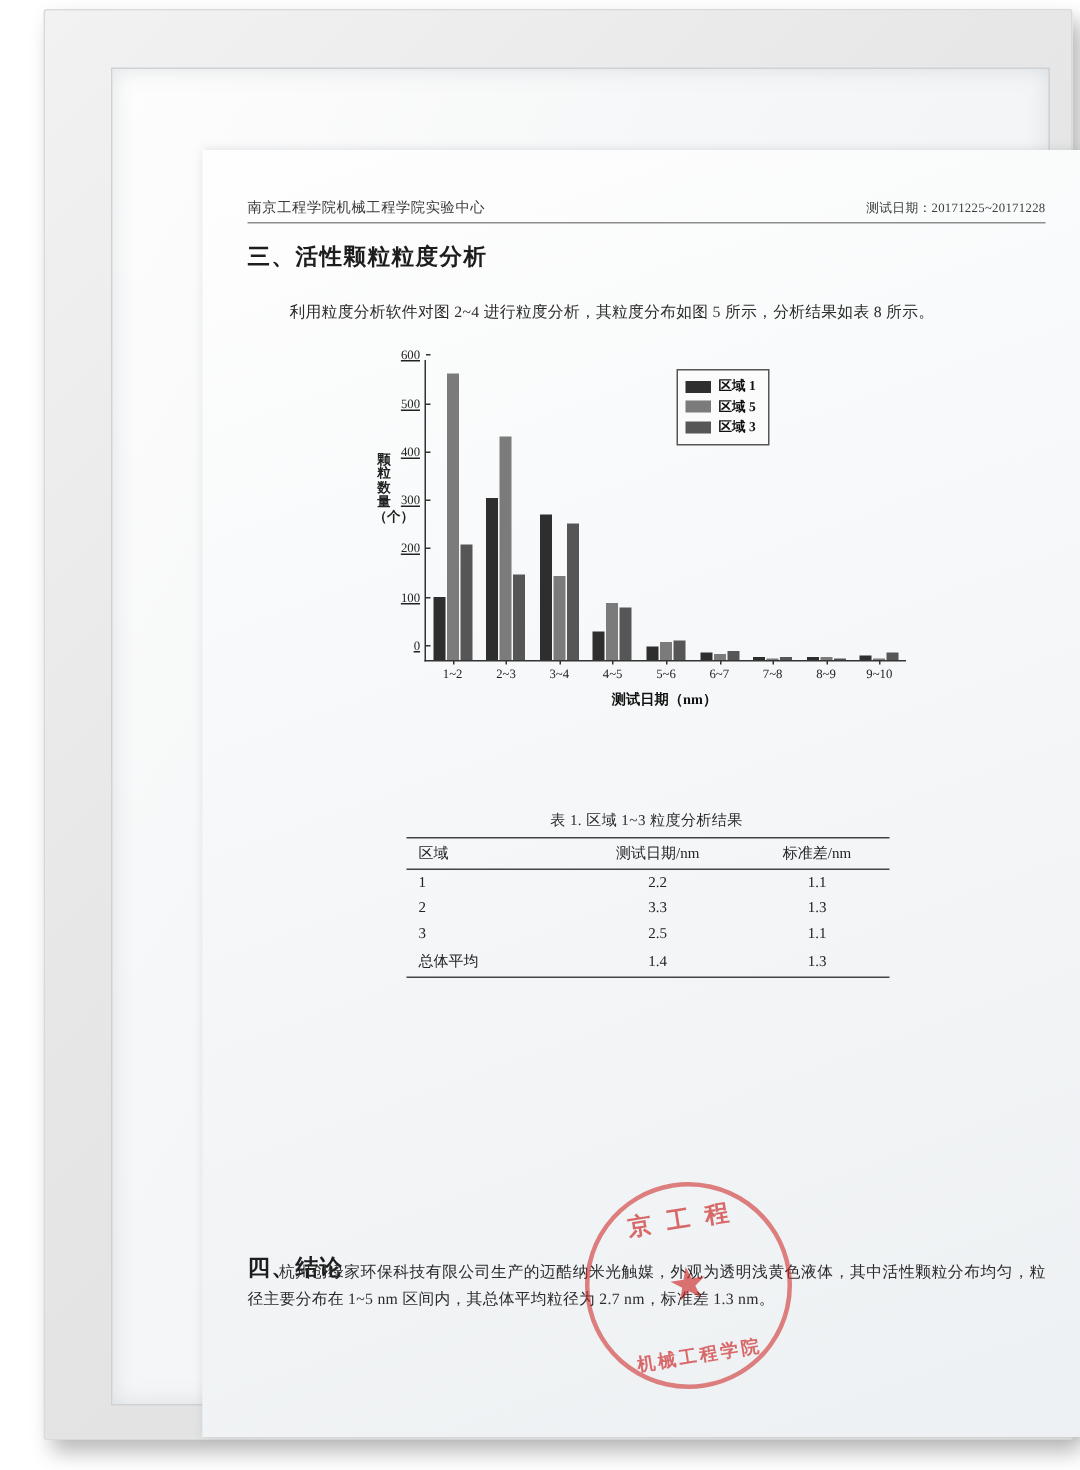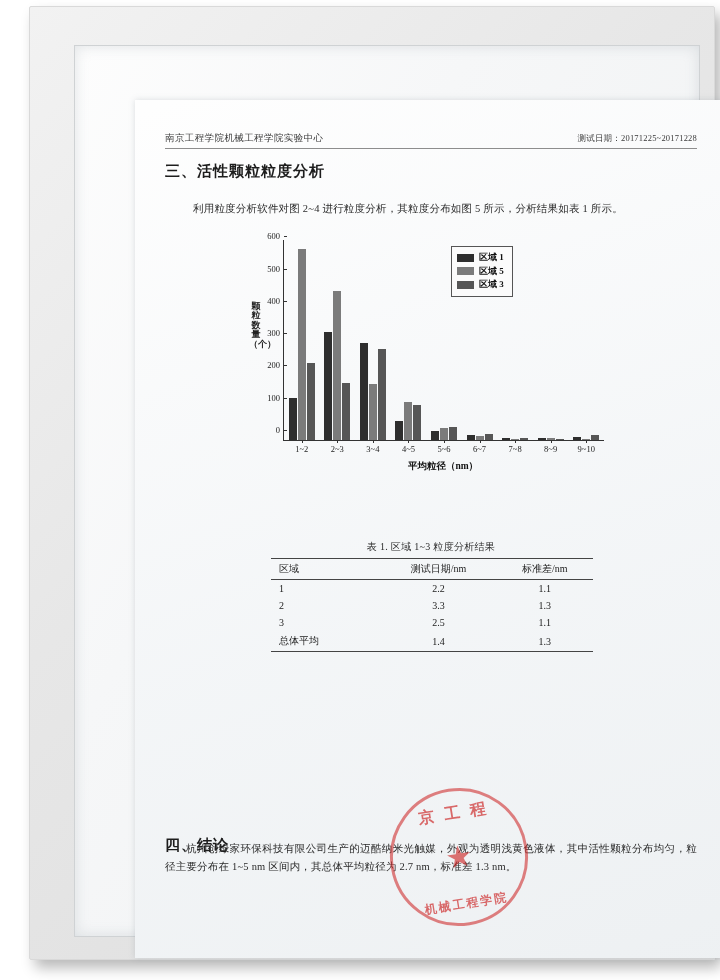--- a/index.html
+++ b/index.html
@@ -122,20 +122,21 @@
     border-bottom: 1px solid #333;
   }
   .ytick {
     position: absolute;
     right: 100%;
     transform: translateY(-50%);
     font-size: 8.5px;
     color: #222;
     padding-right: 4px;
     white-space: nowrap;
+    text-decoration: underline;
   }
   .ytick i {
     position: absolute;
     left: 100%;
     top: 50%;
     width: 3px; height: 1px;
     background: #333;
   }
   .grp {
     position: absolute;
@@ -279,21 +280,21 @@
         <div id="content">
 
           <div class="hdr">
             <span class="hdr-left">南京工程学院机械工程学院实验中心</span>
             <span class="hdr-right">
               <span>测试日期：</span><span>20171225~20171228</span>
             </span>
           </div>
 
           <div class="sec-title" id="sec3">三、活性颗粒粒度分析</div>
-          <div class="para" id="p1">利用粒度分析软件对图 2~4 进行粒度分析，其粒度分布如图 5 所示，分析结果如表 1 所示。</div>
+          <div class="para" id="p1">利用粒度分析软件对图 2~4 进行粒度分析，其粒度分布如图 5 所示，分析结果如表 8 所示。</div>
 
           <div id="chart-wrap">
             <div id="ylabel">颗粒数量（个）</div>
             <div id="plot">
                 <div class="ytick" style="bottom: 0px;">0<i></i></div>
                 <div class="ytick" style="bottom: 32.2581px;">100<i></i></div>
                 <div class="ytick" style="bottom: 64.5161px; text-align: right;">200<i></i></div>
                 <div class="ytick" style="bottom: 96.7742px;">300<i></i></div>
                 <div class="ytick" style="bottom: 129.032px;">400<i></i></div>
                 <div class="ytick" style="bottom: 161.29px;">500<i></i></div>
@@ -355,21 +356,21 @@
                 <div class="xtick" style="left: 266.667px;">8~9</div>
                 <div class="xtickmark" style="left: 266.667px;"></div>
                 <div class="grp" style="left: 284.444px; width: 35.5556px;">
                   <div class="bar" style="height: 2.58065px; background: rgb(46, 46, 46);"></div>
                   <div class="bar" style="height: 1.29032px; background: rgb(123, 123, 123);"></div>
                   <div class="bar" style="height: 5.48387px; background: rgb(86, 86, 86);"></div>
                 </div>
                 <div class="xtick" style="left: 302.222px;">9~10</div>
                 <div class="xtickmark" style="left: 302.222px;"></div>
               </div>
-            <div id="xlabel">平均粒径（nm）</div>
+            <div id="xlabel">测试日期（nm）</div>
             <div id="legend">
                 <div class="leg-row">
                   <span class="leg-sw" style="background: rgb(46, 46, 46);"></span>
                   <span>区域 1</span>
                 </div>
                 <div class="leg-row">
                   <span class="leg-sw" style="background: rgb(123, 123, 123);"></span>
                   <span>区域 5</span>
                 </div>
                 <div class="leg-row">

